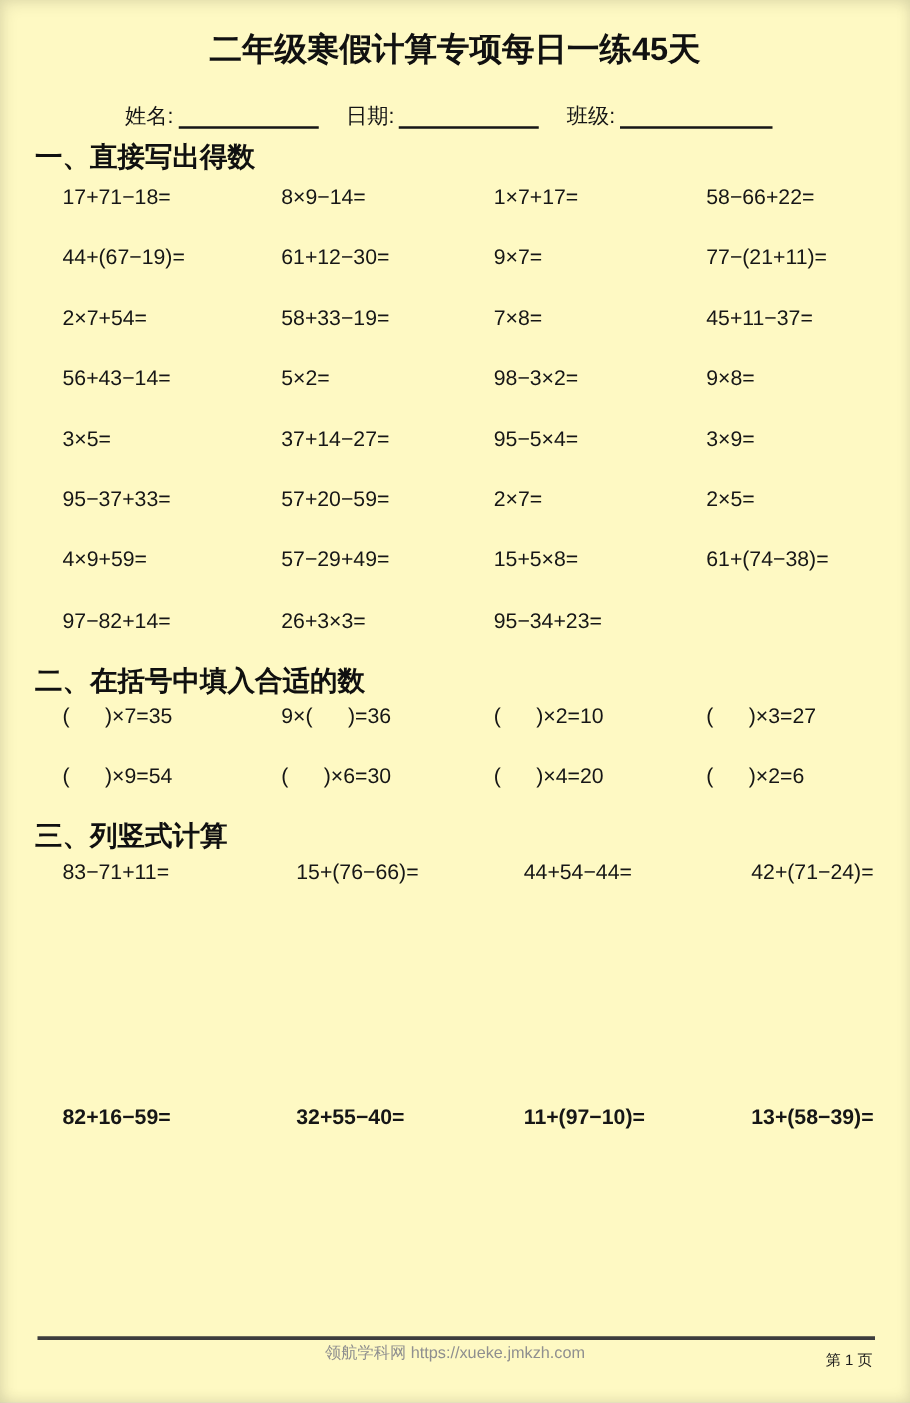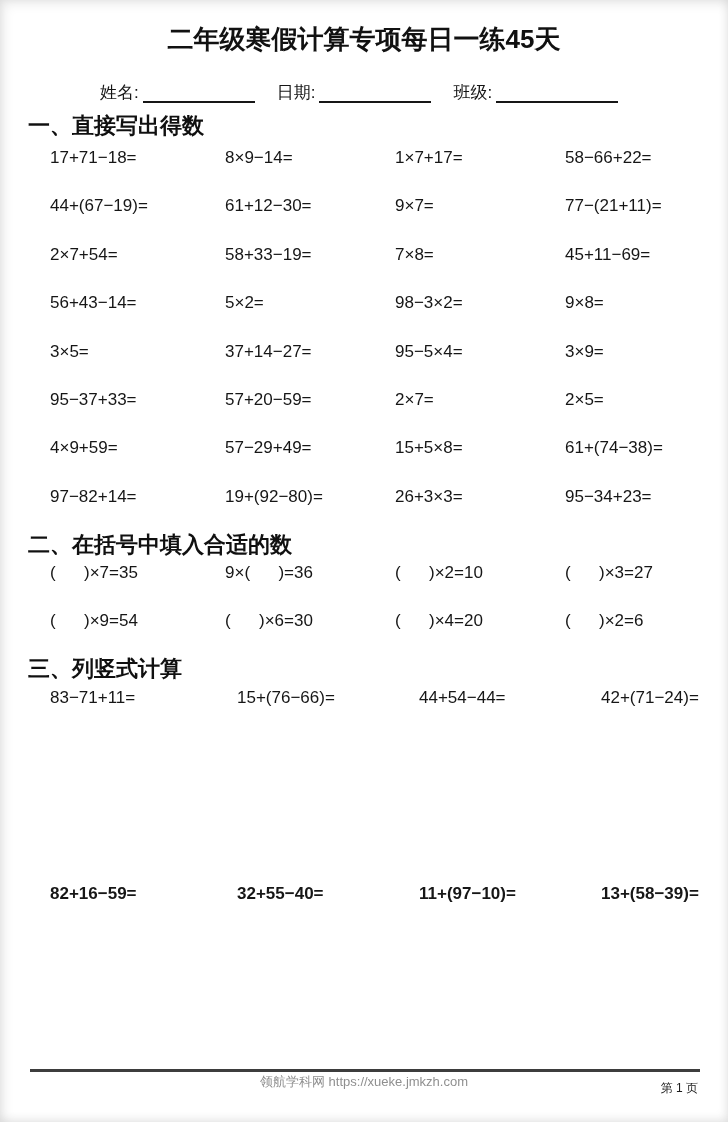--- a/index.html
+++ b/index.html
@@ -5,21 +5,21 @@
   html, body { margin: 0; padding: 0; }
   body {
     width: 728px; height: 1122px;
     background: #e8e8e8;
     font-family: "Liberation Sans", "DejaVu Sans", sans-serif;
     color: #151515;
   }
   .page {
     position: relative;
     width: 728px; height: 1122px;
-    background: #ffffff;
+    background: #fef9c3;
     overflow: hidden;
     box-shadow: inset 3px 3px 12px rgba(0,0,0,0.10), inset -2px -3px 10px rgba(0,0,0,0.07);
   }
   .title {
     margin: 0;
     padding-top: 22px;
     text-align: center;
     font-size: 26px;
     font-weight: 700;
     color: #111;
@@ -118,21 +118,21 @@
         <div class="p-row">
           <span class="p-cell">44+(67−19)=</span>
           <span class="p-cell">61+12−30=</span>
           <span class="p-cell">9×7=</span>
           <span class="p-cell">77−(21+11)=</span>
         </div>
         <div class="p-row">
           <span class="p-cell">2×7+54=</span>
           <span class="p-cell">58+33−19=</span>
           <span class="p-cell">7×8=</span>
-          <span class="p-cell">45+11−69=</span>
+          <span class="p-cell">45+11−37=</span>
         </div>
         <div class="p-row">
           <span class="p-cell">56+43−14=</span>
           <span class="p-cell">5×2=</span>
           <span class="p-cell">98−3×2=</span>
           <span class="p-cell">9×8=</span>
         </div>
         <div class="p-row">
           <span class="p-cell">3×5=</span>
           <span class="p-cell">37+14−27=</span>
@@ -146,21 +146,20 @@
           <span class="p-cell">2×5=</span>
         </div>
         <div class="p-row">
           <span class="p-cell">4×9+59=</span>
           <span class="p-cell">57−29+49=</span>
           <span class="p-cell">15+5×8=</span>
           <span class="p-cell">61+(74−38)=</span>
         </div>
         <div class="p-row">
           <span class="p-cell">97−82+14=</span>
-          <span class="p-cell">19+(92−80)=</span>
           <span class="p-cell">26+3×3=</span>
           <span class="p-cell">95−34+23=</span>
         </div>
       </div>
   </div>
 
   <div class="section sec2">
     <div class="sec-heading">二、在括号中填入合适的数</div>
     <div class="p-grid">
         <div class="p-row">

